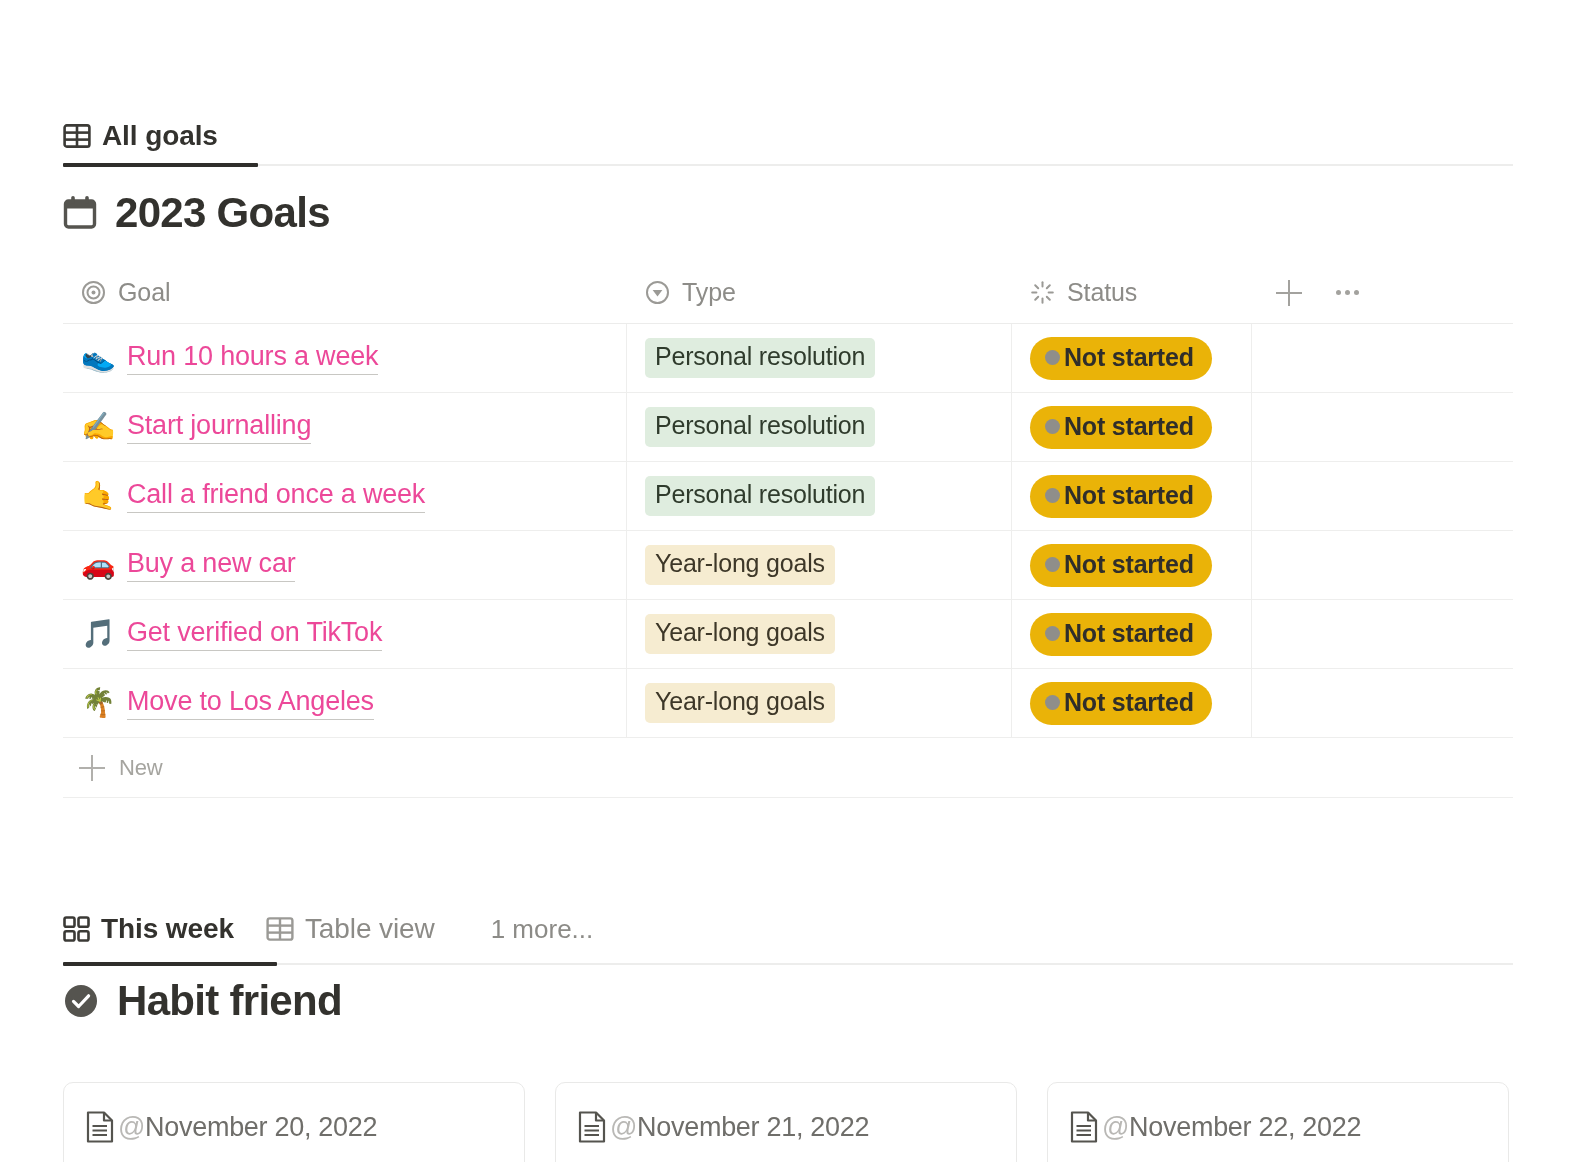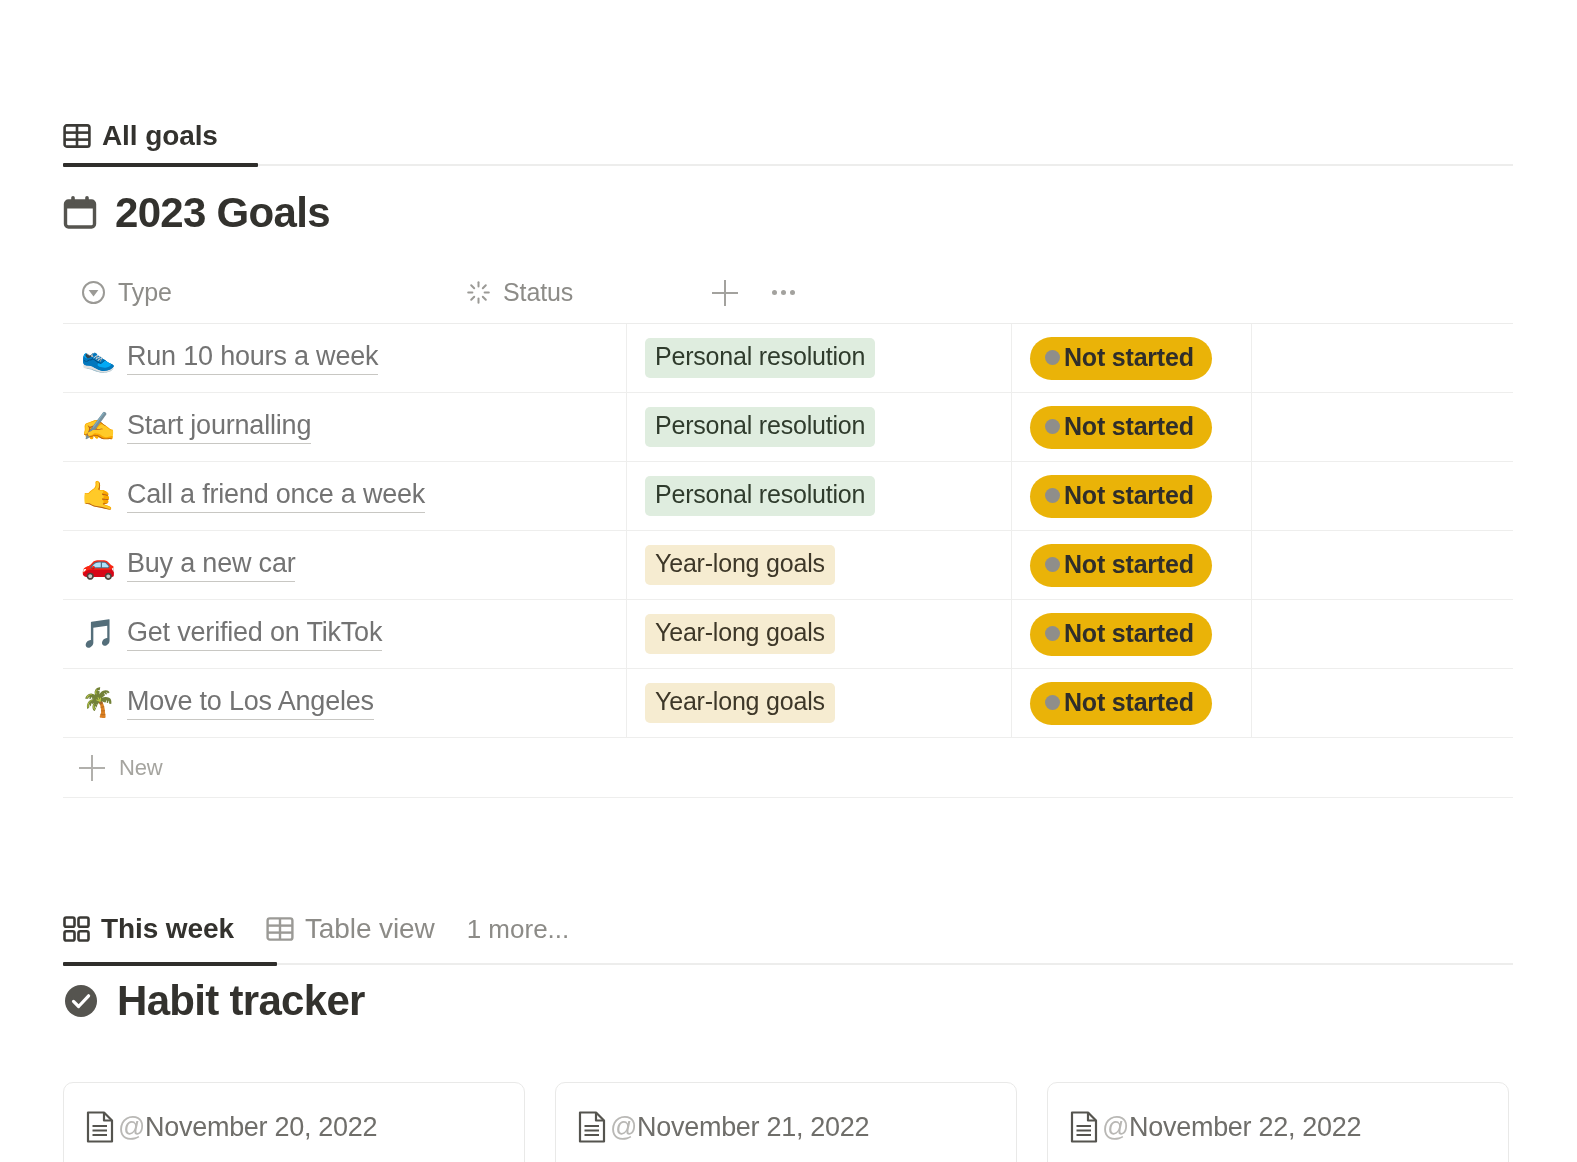--- a/index.html
+++ b/index.html
@@ -170,21 +170,21 @@
 
   .row-emoji {
     font-size: 28px;
     line-height: 1;
     width: 32px;
     text-align: center;
     flex: none;
   }
   .row-title {
     font-size: 27px;
-    color: #737373;
+    color: #ec4899;
     letter-spacing: -0.2px;
     border-bottom: 1.5px solid #c8c7c3;
     padding-bottom: 2px;
     cursor: pointer;
     white-space: nowrap;
   }
 
   .tag {
     display: inline-block;
     font-size: 25px;
@@ -245,21 +245,21 @@
     width: 1450px; height: 2px; background: #ededec;
   }
   .tabbar2-underline {
     position: absolute; left: 0; top: 67px;
     width: 214px; height: 4px; background: #2f2e2b; border-radius: 1px;
   }
   .tabs2-row {
     display: flex; align-items: center; height: 68px; gap: 32px;
   }
   .more-tab {
-    font-size: 26px; color: #8c8b87; cursor: pointer; white-space: nowrap;
+    font-size: 26px; color: #8c8b87; cursor: pointer; white-space: nowrap; margin-left: 24px;
   }
 
   
   .habit-head {
     position: absolute;
     left: 63px;
     top: 980px;
     display: flex;
     align-items: center;
     gap: 18px;
@@ -329,20 +329,30 @@
         <rect x="8.2" y="1" width="3.6" height="8" rx="1.8" fill="#55544f"></rect>
         <rect x="22.2" y="1" width="3.6" height="8" rx="1.8" fill="#55544f"></rect>
       </svg>
     </span>
     <span class="db-title-text">2023 Goals</span>
   </div>
 
   <div class="table">
 
     <div class="thead">
+      <div class="th th-goal">
+        <span>
+          <svg class="hdr-icon" viewBox="0 0 25 25" aria-hidden="true">
+            <circle cx="12.5" cy="12.5" r="10.5" fill="none" stroke="#9b9a96" stroke-width="2"></circle>
+            <circle cx="12.5" cy="12.5" r="6" fill="none" stroke="#9b9a96" stroke-width="2"></circle>
+            <circle cx="12.5" cy="12.5" r="2" fill="#9b9a96"></circle>
+          </svg>
+        </span>
+        <span class="th-label">Goal</span>
+      </div>
 
       <div class="th th-type">
         <span>
           <svg class="hdr-icon" viewBox="0 0 25 25" aria-hidden="true">
             <circle cx="12.5" cy="12.5" r="10.5" fill="none" stroke="#9b9a96" stroke-width="2"></circle>
             <path d="M7.6 10 L12.5 16.4 L17.4 10 Z" fill="#9b9a96"></path>
           </svg>
         </span>
         <span class="th-label">Type</span>
       </div>
@@ -523,21 +533,21 @@
     <div class="tabbar2-underline"></div>
   </div>
 
   <div class="habit-head">
     <span>
       <svg class="icon-check-circle" viewBox="0 0 36 36" aria-hidden="true">
         <circle cx="18" cy="18" r="16" fill="#55544f"></circle>
         <path d="M10.5 18.4 L15.6 23.5 L25.6 12.8" fill="none" stroke="#ffffff" stroke-width="3.2" stroke-linecap="round" stroke-linejoin="round"></path>
       </svg>
     </span>
-    <span class="habit-title">Habit tracker</span>
+    <span class="habit-title">Habit friend</span>
   </div>
 
   <div class="cards">
 
     <div class="card">
       <div class="card-row">
         <span>
           <svg class="icon-doc" viewBox="0 0 28 32" aria-hidden="true">
             <path d="M2 1.5 H18 L26 9.5 V30.5 H2 Z" fill="#ffffff" stroke="#55544f" stroke-width="2.2" stroke-linejoin="round"></path>
             <path d="M18 1.5 V9.5 H26" fill="none" stroke="#55544f" stroke-width="2.2" stroke-linejoin="round"></path>

